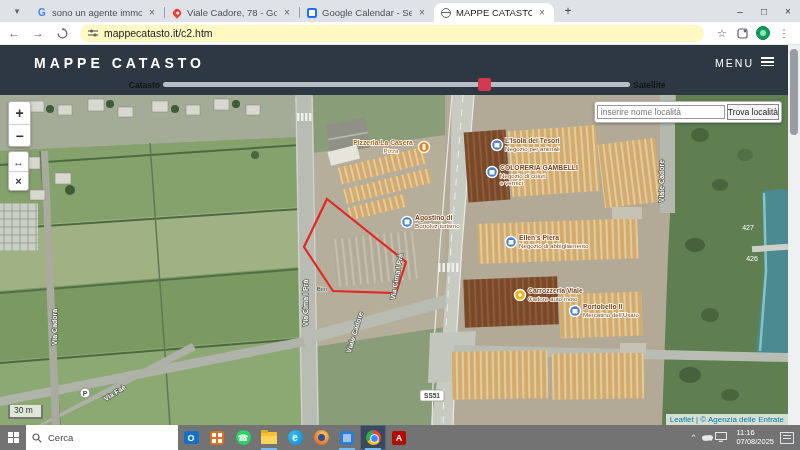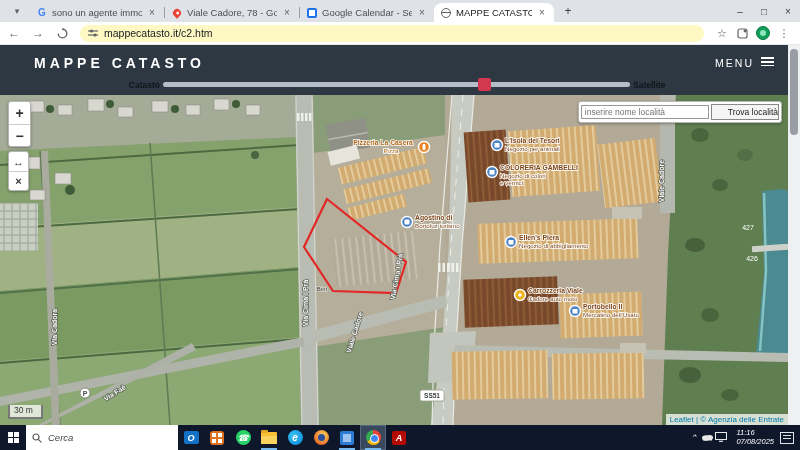--- a/index.html
+++ b/index.html
@@ -62,30 +62,30 @@
 
   .leaf-ctl { position:absolute; background:#fff; border:1px solid #b5b5b5; border-radius:3px; box-shadow:0 1px 3px rgba(0,0,0,.3); }
   .zoomctl { left:8px; top:6px; width:23px; }
   .zoomctl div { height:22px; display:flex; align-items:center; justify-content:center; font-size:14px; font-weight:bold; color:#333; }
   .zoomctl div + div { border-top:1px solid #ccc; }
   .panctl { left:8px; top:56px; width:21px; }
   .panctl div { height:19px; display:flex; align-items:center; justify-content:center; font-size:11px; font-weight:bold; color:#333; }
   .panctl div + div { border-top:1px solid #ccc; }
   .searchctl { right:6px; top:6px; padding:2px; display:flex; align-items:center; }
   .searchctl input { width:128px; height:14px; font-size:8.5px; border:1px solid #999; padding:0 3px; font-family:"Liberation Sans",sans-serif; color:#333; }
-  .searchctl button { height:16px; font-size:8.5px; margin-left:2px; border:1px solid #888; background:#f5f5f5; font-family:"Liberation Sans",sans-serif; color:#222;padding-left:16px; }
+  .searchctl button { height:16px; font-size:8.5px; margin-left:2px; border:1px solid #888; background:#f5f5f5; font-family:"Liberation Sans",sans-serif; color:#222; }
   .scalebox { position:absolute; left:8px; bottom:6px; background:rgba(255,255,255,.72); border:2px solid #777; border-top:none; font-size:8.5px; color:#333; padding:0 8px 1px 4px; line-height:11px; }
   .attribution { position:absolute; right:0; bottom:0; background:rgba(255,255,255,.75); font-size:8px; color:#0078A8; padding:1px 4px; }
 
   
   .scrollbar { position:absolute; right:0; top:45px; width:12px; height:380px; background:#eef0f2; }
   .scrollthumb { position:absolute; left:2px; top:4px; width:8px; height:86px; background:#989ca3; border-radius:4px; }
 
   
-  .taskbar { position:absolute; left:0; top:425px; width:800px; height:25px; background:#0f172a; display:flex; align-items:center;font-style:italic; }
+  .taskbar { position:absolute; left:0; top:425px; width:800px; height:25px; background:#737373; display:flex; align-items:center; }
   .startbtn { width:26px; height:25px; display:flex; align-items:center; justify-content:center; }
   .winlogo { width:11px; height:11px; display:grid; grid-template-columns:5px 5px; grid-gap:1px; }
   .winlogo div { background:#fdfdfd; }
   .tb-search { width:152px; height:25px; background:#fff; display:flex; align-items:center; padding:0 6px; }
   .tb-search span.txt { font-size:9.5px; color:#444; margin-left:6px; }
   .tb-cell { width:26px; height:25px; display:flex; align-items:center; justify-content:center; position:relative; }
   .tb-cell.running::after { content:""; position:absolute; bottom:0; left:5px; width:16px; height:2px; background:#76b9ed; }
   .tb-cell.highlight { background:#39485c; box-shadow:inset 0 0 0 1px #55687f; }
   .tray { margin-left:auto; display:flex; align-items:center; height:25px; }
   .tray-ic { color:#e8e8e8; font-size:9px; width:14px; text-align:center; }

